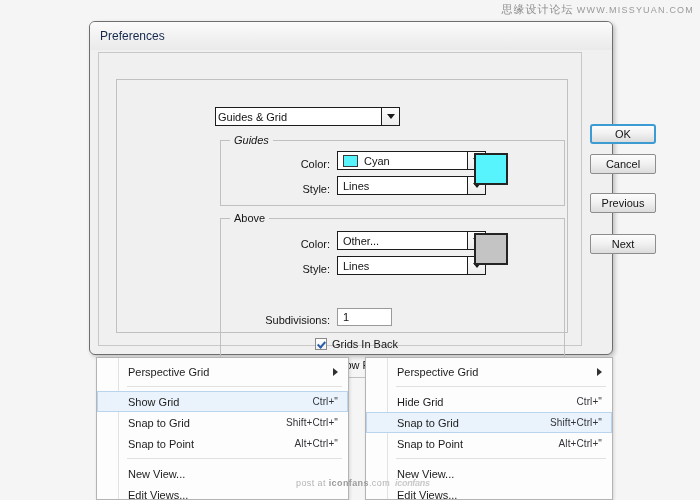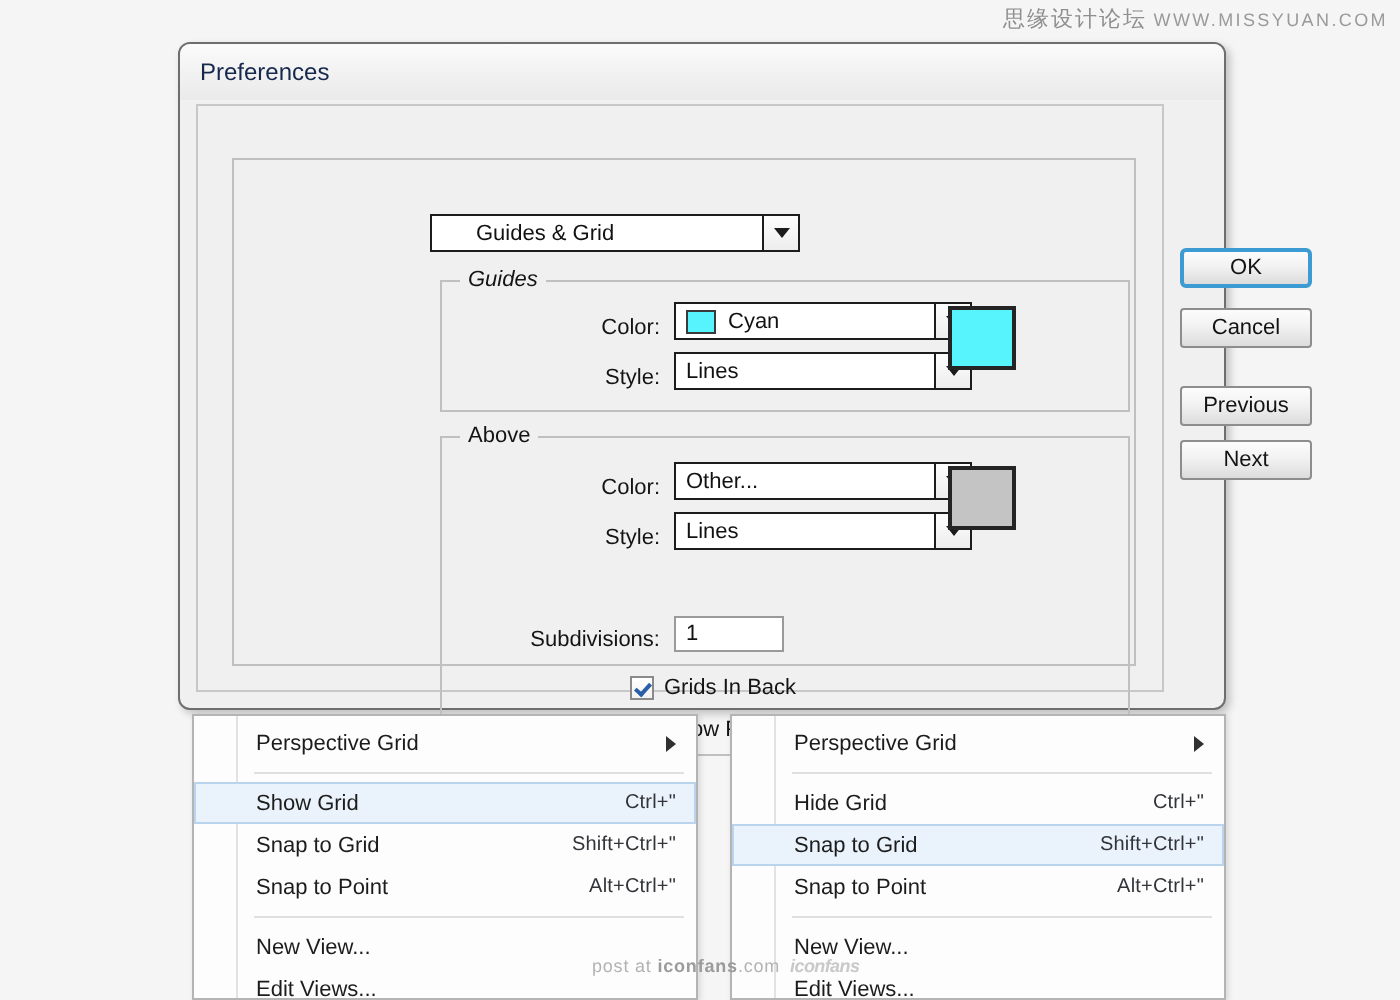--- a/index.html
+++ b/index.html
@@ -113,21 +113,21 @@
     height: 19px;
     background: #ffffff;
     border: 1px solid #1c1c1c;
     box-sizing: border-box;
     display: flex;
     align-items: center;
     z-index: 4;
   }
   .cat-combo .txt {
     flex: 1;
-    padding-left: 22px;
+    padding-left: 2px;
     font-size: 11px;
     color: #121212;
   }
 
   
   .arrowbtn {
     width: 18px;
     height: 100%;
     border-left: 1px solid #1c1c1c;
     background: linear-gradient(to bottom,#fdfdfd,#ededed);
@@ -268,21 +268,21 @@
     box-sizing: border-box;
   }
   .btn.default {
     border: 2px solid #3d9bd4;
     border-radius: 3px;
     line-height: 17px;
   }
   #btn-ok     { left: 500px; top: 74px; }
   #btn-cancel { left: 500px; top: 104px; }
   #btn-prev   { left: 500px; top: 143px; }
-  #btn-next   { left: 500px; top: 170px; }
+  #btn-next   { left: 500px; top: 184px; }
 
   
   .menu {
     position: absolute;
     background: #fdfdfd;
     border: 1px solid #b4b4b4;
     box-sizing: border-box;
     box-shadow: 1px 1px 3px rgba(0,0,0,0.13);
     padding-top: 3px;
     padding-bottom: 3px;

